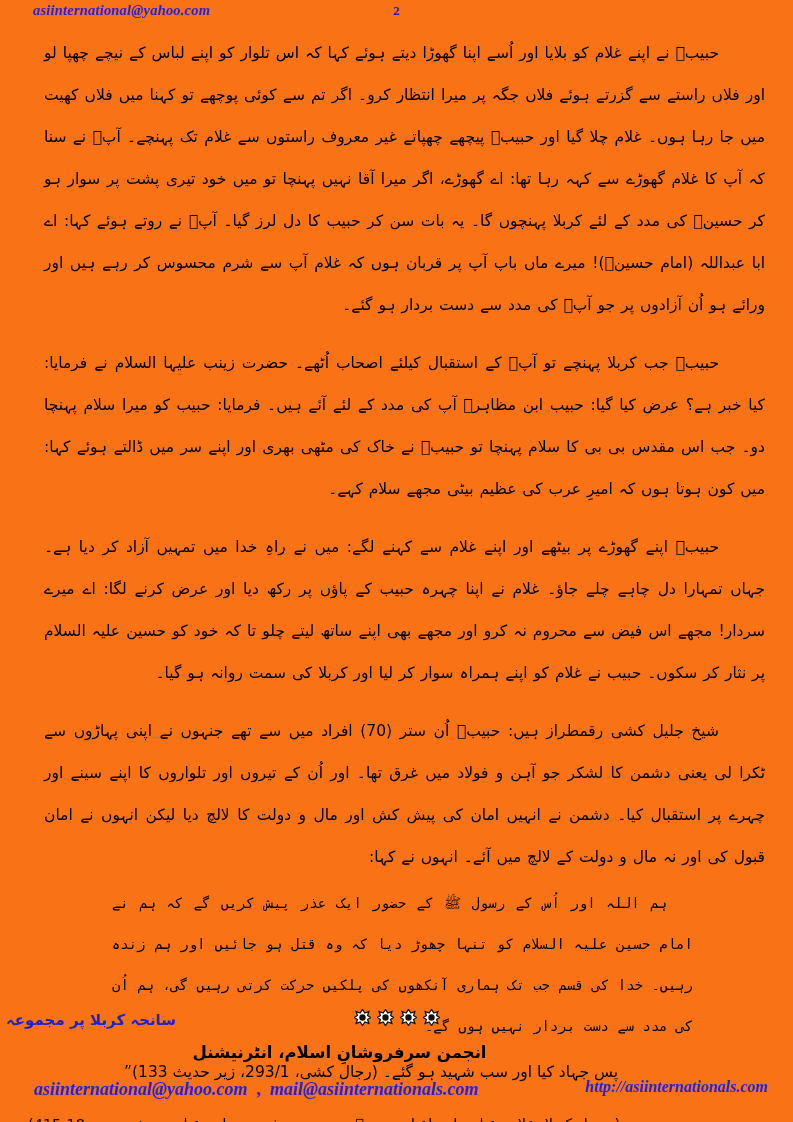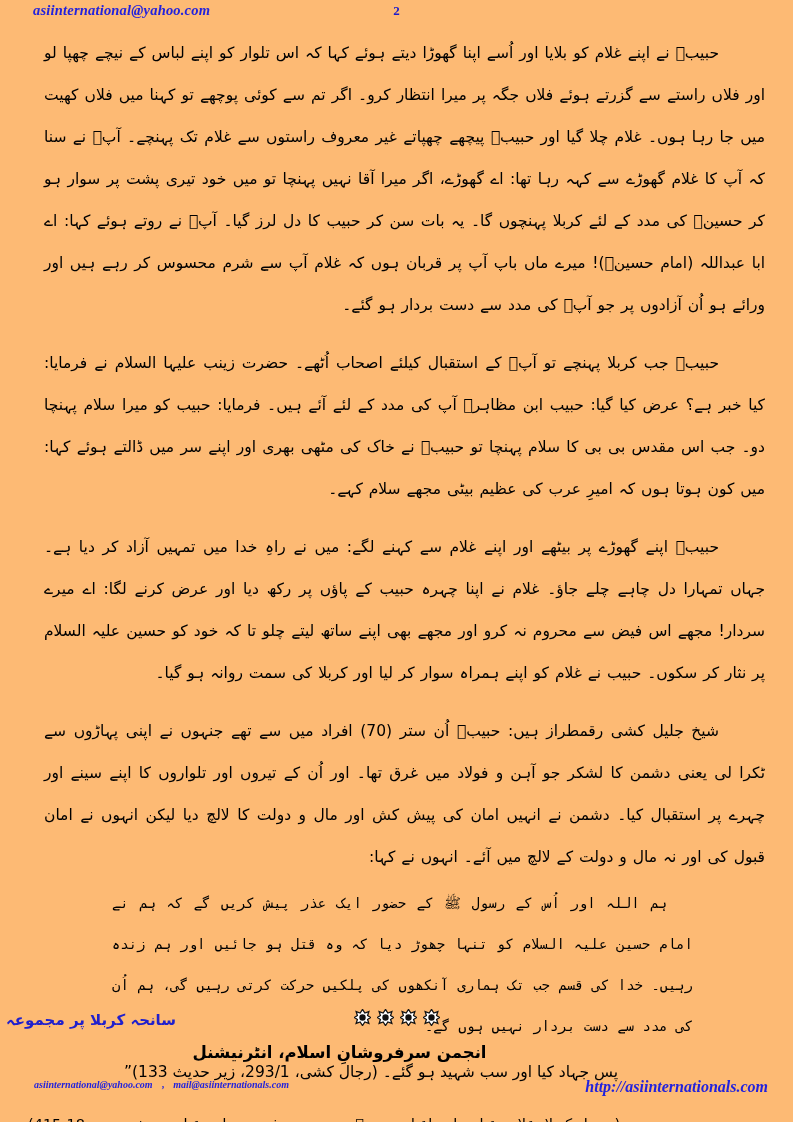--- a/index.html
+++ b/index.html
@@ -5,21 +5,21 @@
 <style>
   html, body {
     margin: 0;
     padding: 0;
     background: #ffffff;
   }
   .page {
     position: relative;
     width: 793px;
     height: 1122px;
-    background: #fdba74;
+    background: #f97316;
     margin: 0 auto;
     overflow: hidden;
     box-sizing: border-box;
   }
 
   
   .page-header {
     position: absolute;
     top: 0px;
     left: 0px;
@@ -168,21 +168,21 @@
     height: 30px;
     direction: ltr;
   }
   .footer-emails {
     position: absolute;
     left: 34px;
     top: 0px;
     font-family: "Liberation Serif", "DejaVu Serif", serif;
     font-style: italic;
     font-weight: bold;
-    font-size: 10px;
+    font-size: 18px;
     color: #2222dd;
     white-space: nowrap;
   }
   .footer-emails .sep {
     display: inline-block;
     padding: 0 9px;
     font-style: normal;
   }
   .footer-site {
     position: absolute;

